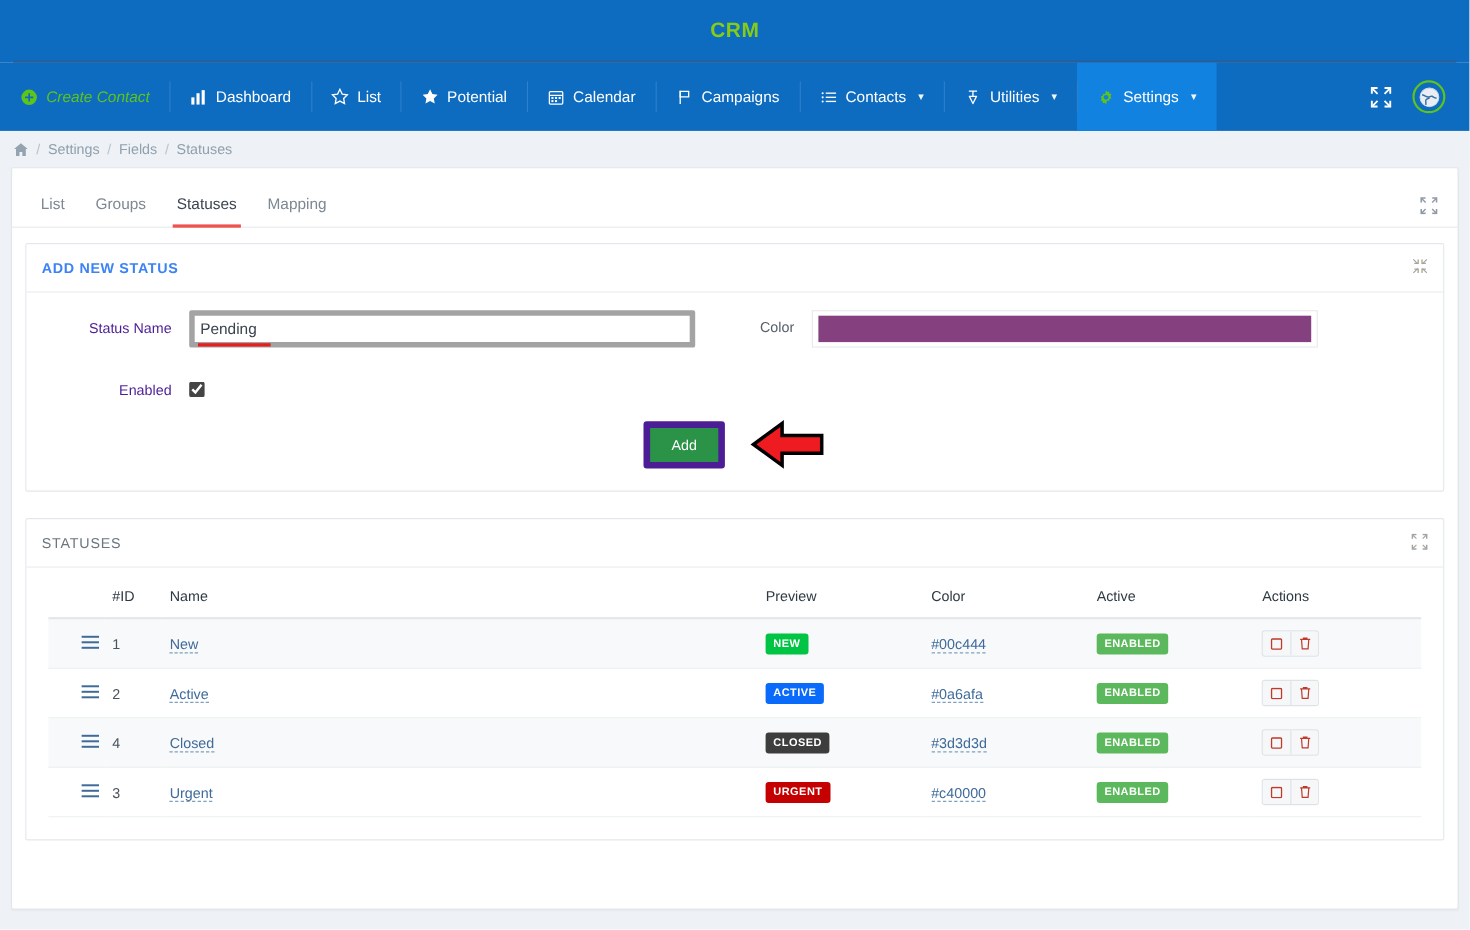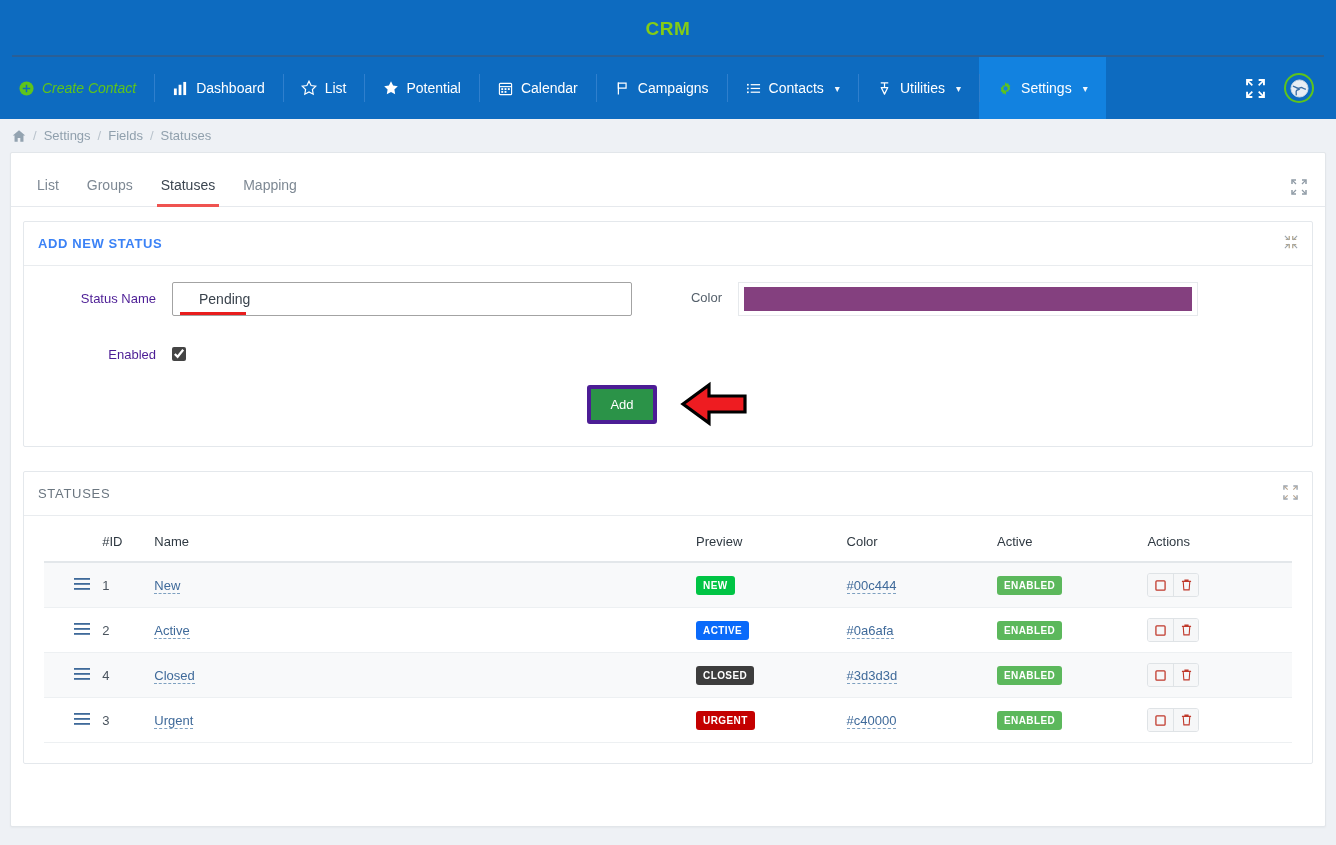--- a/index.html
+++ b/index.html
@@ -128,22 +128,22 @@
 
   
   .panel-body{ padding:16px 0 18px 0; }
   .form-row{ display:flex; align-items:flex-start; }
   .lbl{
     width:148px; text-align:right; padding-right:16px; padding-top:8px;
     color:#4c1d95; font-size:13px; line-height:18px;
   }
   .txt-input{
     width:460px; height:34px;
-    border:1px solid #a3a3a3; border-radius:2px;
-    padding:0 26px;
+    border:5px solid #a3a3a3; border-radius:2px;
+    padding:0 5px;
     font-family:"Liberation Sans", sans-serif; font-size:14px;
     color:#3a434d; background:#fff;
     outline:none;
   }
   .input-wrap{ position:relative; }
   .redline{
     position:absolute; left:8px; top:30px; width:66px; height:3px;
     background:#e81d1d;
   }
   .color-lbl{ width:106px; text-align:right; padding-right:16px; padding-top:8px; color:#55606b; }
@@ -151,21 +151,21 @@
     width:460px; height:34px; border:1px solid #e6e9ec; background:#fff;
     padding:4px 5px;
   }
   .color-swatch{ width:100%; height:100%; background:#84407f; }
   .chk{
     width:14px; height:14px; margin:0; margin-top:9px;
     accent-color:#444;
   }
   .btn-row{ display:flex; align-items:center; justify-content:center; margin-top:16px; position:relative; }
   .btn-add{
-    background:#2b9348; color:#fff; border:4px solid #4c1d95;
+    background:#2b9348; color:#fff; border:6px solid #4c1d95;
     border-radius:3px; padding:8px 19px; font-size:13px;
     font-family:"Liberation Sans", sans-serif; cursor:pointer;
   }
   .arrow-wrap{ margin-left:22px; display:flex; align-items:center; }
 
   
   table{ width:100%; border-collapse:collapse; }
   thead th{
     text-align:left; font-size:13px; color:#2c3views; color:#2f3942;
     font-weight:normal; padding:12px 6px 12px 6px;

